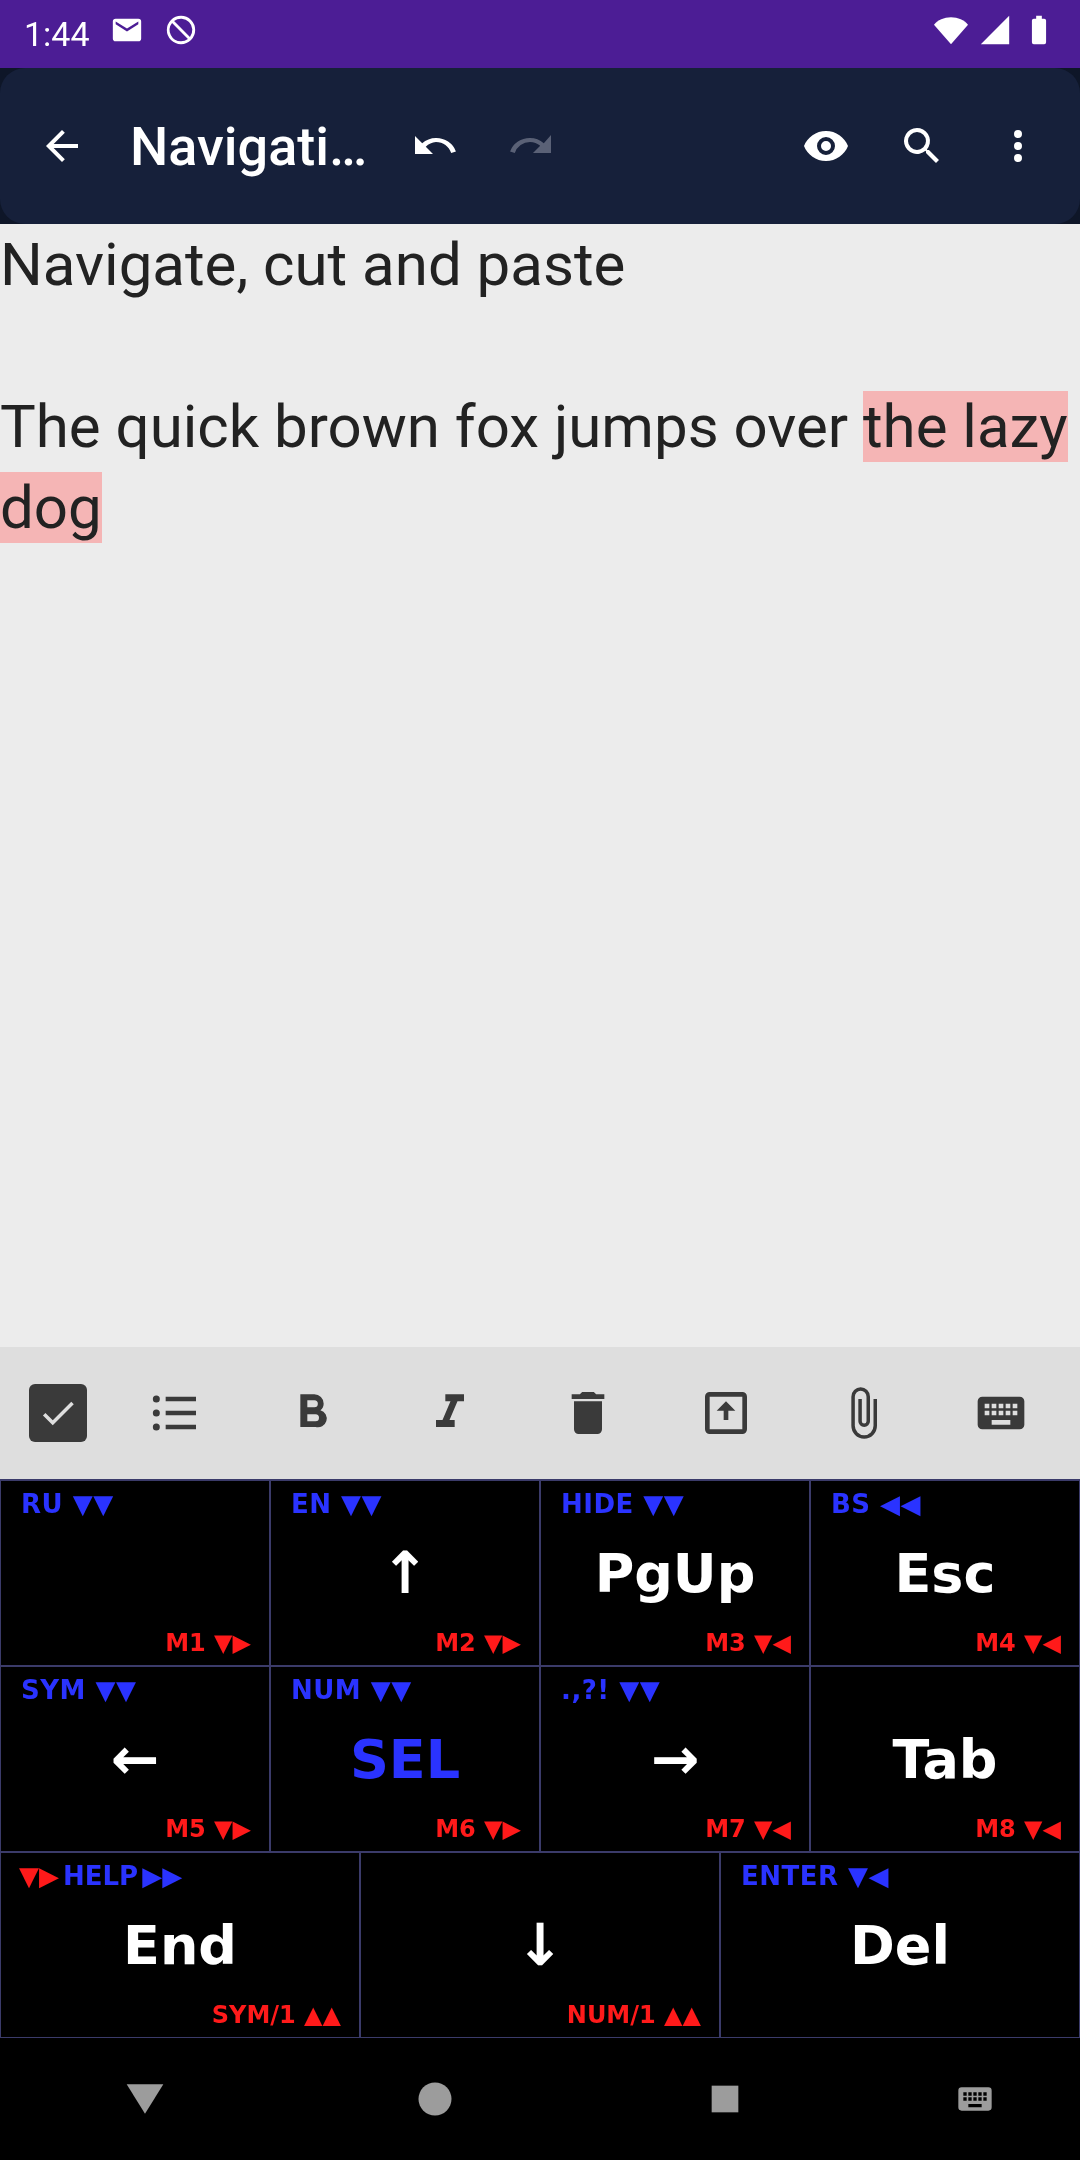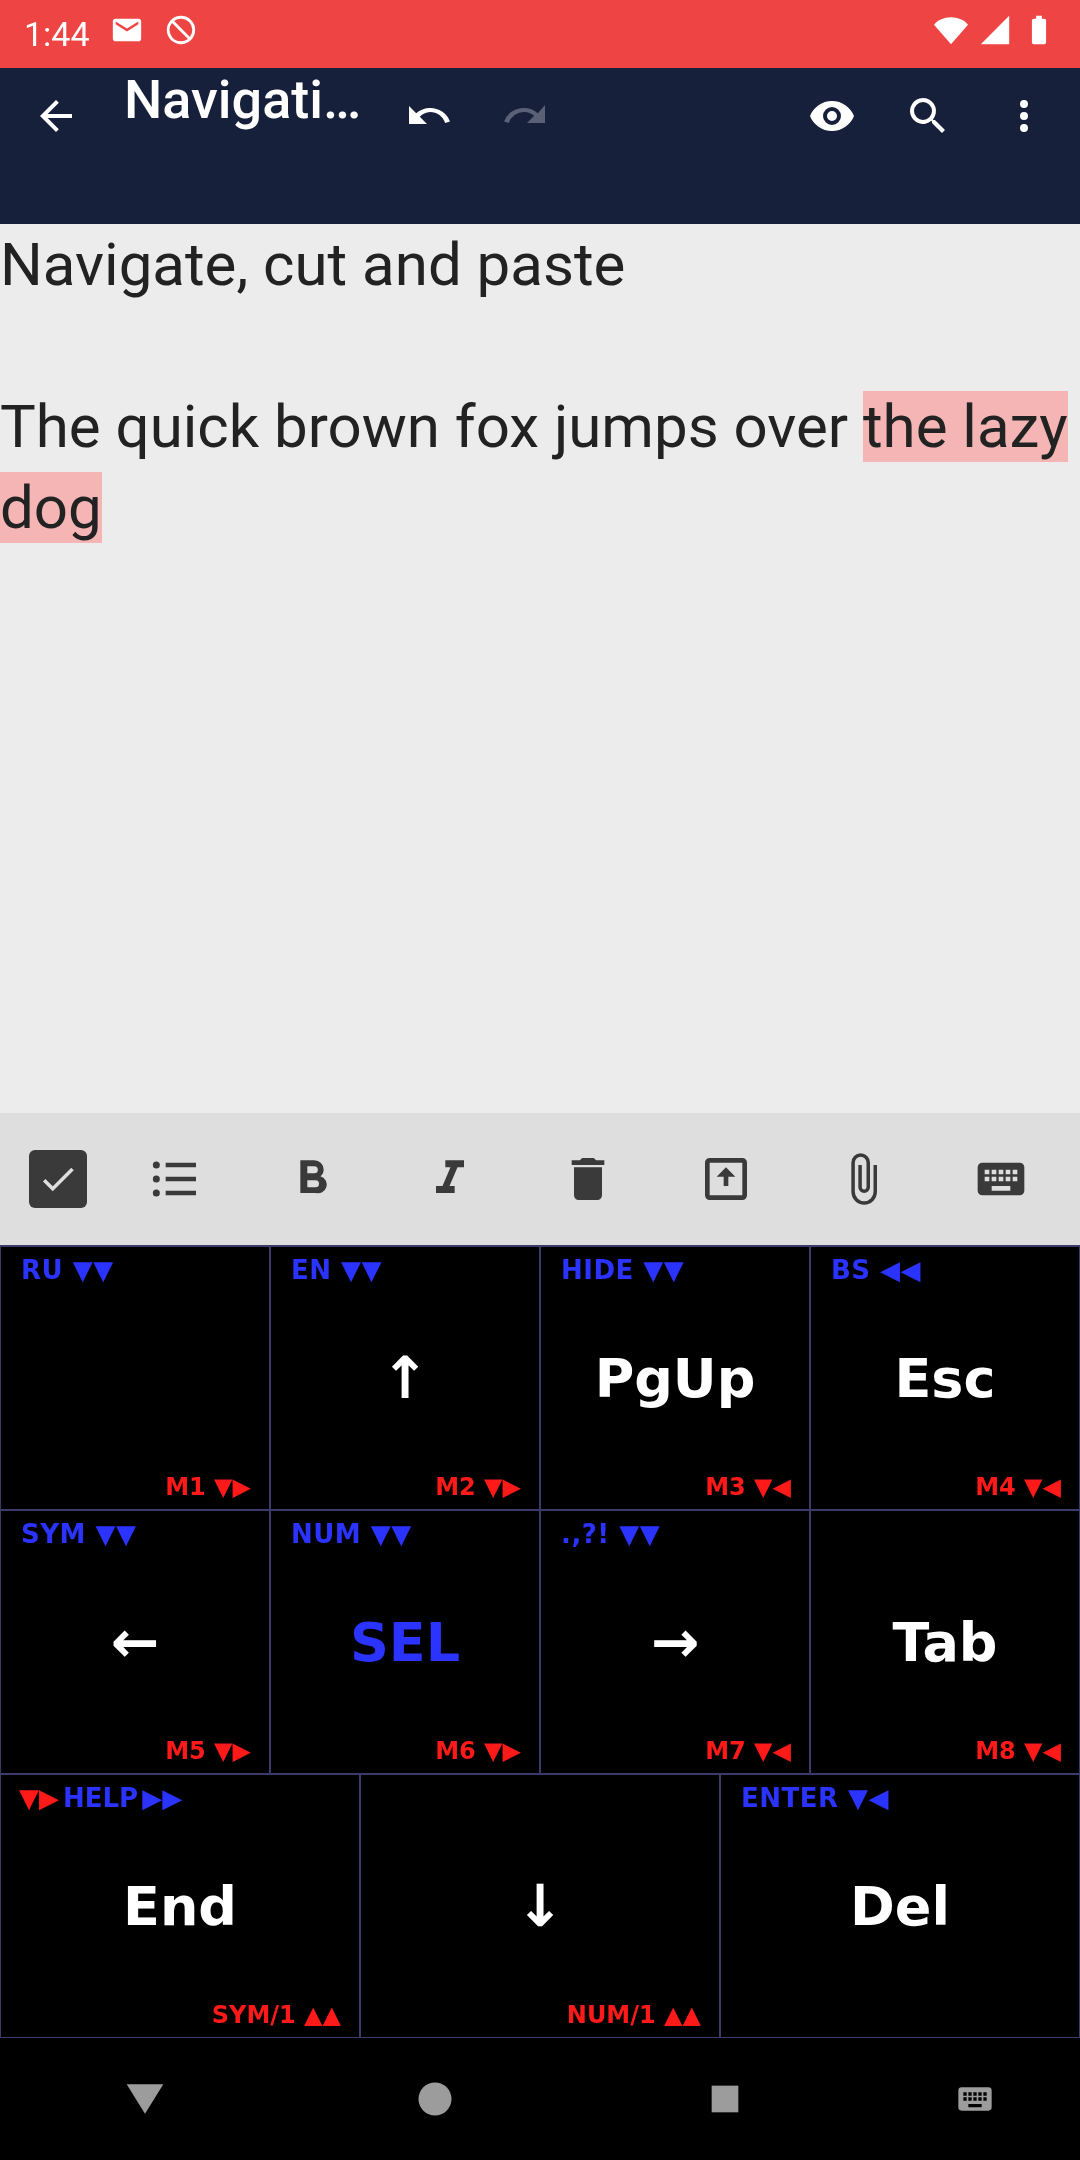--- a/index.html
+++ b/index.html
@@ -1,47 +1,47 @@
 <!DOCTYPE html>
 <html><head>
 <meta charset="utf-8">
 <style>
   * { margin: 0; padding: 0; box-sizing: border-box; }
   html, body { width: 1080px; height: 2160px; overflow: hidden; font-family: Roboto, Arial, sans-serif; background: #000; }
   .screen { width: 1080px; height: 2160px; display: flex; flex-direction: column; background: #0e1628; }
 
   
-  .status-bar { height: 68px; background: #ef4444; color: #fff; display: flex; align-items: center; padding: 0 24px; font-size: 34px; }
+  .status-bar { height: 68px; background: #4c1d95; color: #fff; display: flex; align-items: center; padding: 0 24px; font-size: 34px; }
   .status-left { display: flex; align-items: center; gap: 20px; }
   .status-right { margin-left: auto; display: flex; align-items: center; gap: 10px; }
   .status-icon svg { width: 34px; height: 34px; fill: #fff; }
 
   
-  .app-bar { height: 156px; background: #16203a; color: #fff; display: flex; padding: 0 8px; }
+  .app-bar { height: 156px; background: #16203a; color: #fff; display: flex; align-items: center; padding: 0 14px; border-radius: 25px; }
   .app-bar .btn { width: 96px; height: 96px; display: flex; align-items: center; justify-content: center; }
   .app-bar .btn svg { width: 48px; height: 48px; fill: #fff; }
   .app-bar .btn.dim svg { fill: #5a6176; }
   .app-title { font-size: 54px; font-weight: 500; flex: 0 0 auto; margin-left: 20px; margin-right: 20px; max-width: 260px; white-space: nowrap; overflow: hidden; }
   .app-bar .spacer { flex: 1; }
 
   
   .editor { flex: 1; background: #ececec; font-size: 60px; color: #222; line-height: 1.35; }
   .editor .highlight { background: #f5b5b5; }
 
   
   .format-bar { height: 132px; background: #dedede; display: flex; align-items: center; justify-content: space-around; padding: 0 10px; }
   .fbtn { width: 100px; height: 100px; display: flex; align-items: center; justify-content: center; }
   .fbtn svg { width: 56px; height: 56px; fill: #3a3a3a; }
   .fbtn.check-box { background: #3a3a3a; width: 58px; height: 58px; border-radius: 6px; }
   .fbtn.check-box svg { width: 42px; height: 42px; fill: #dedede; }
 
   
   .keyboard { background: #000; border-top: 1px solid #3b3b6a; }
   .krow { display: flex; }
-  .key { flex: 1; height: 264px; border: 1px solid #3b3b6a; position: relative; color: #fff; font-family: "DejaVu Sans", Arial, sans-serif; }
+  .key { flex: 1; height: 186px; border: 1px solid #3b3b6a; position: relative; color: #fff; font-family: "DejaVu Sans", Arial, sans-serif; }
   .key .top-hint { position: absolute; top: 8px; left: 20px; font-size: 26px; color: #2a33ff; font-weight: 700; letter-spacing: 0.5px; display: flex; align-items: center; gap: 4px; }
   .key .main { position: absolute; top: 50%; left: 50%; transform: translate(-50%, -50%); font-size: 54px; font-weight: 800; white-space: nowrap; }
   .key .main.blue { color: #2a33ff; text-align: center; }
   .key .bot-hint { position: absolute; bottom: 8px; right: 18px; font-size: 24px; color: #ff1a1a; font-weight: 700; display: flex; align-items: center; gap: 4px; }
   .key .blue-tl { position: absolute; top: 8px; left: 18px; font-size: 26px; color: #2a33ff; font-weight: 700; display: flex; align-items: center; gap: 4px; }
   .mic-dot { position: absolute; bottom: 30px; left: 16px; width: 18px; height: 18px; border-radius: 50%; background: #777; }
 
   
   .nav-bar { height: 122px; background: #000; display: flex; align-items: center; justify-content: space-around; }
   .nav-bar .nbtn svg { fill: #9c9c9c; }

